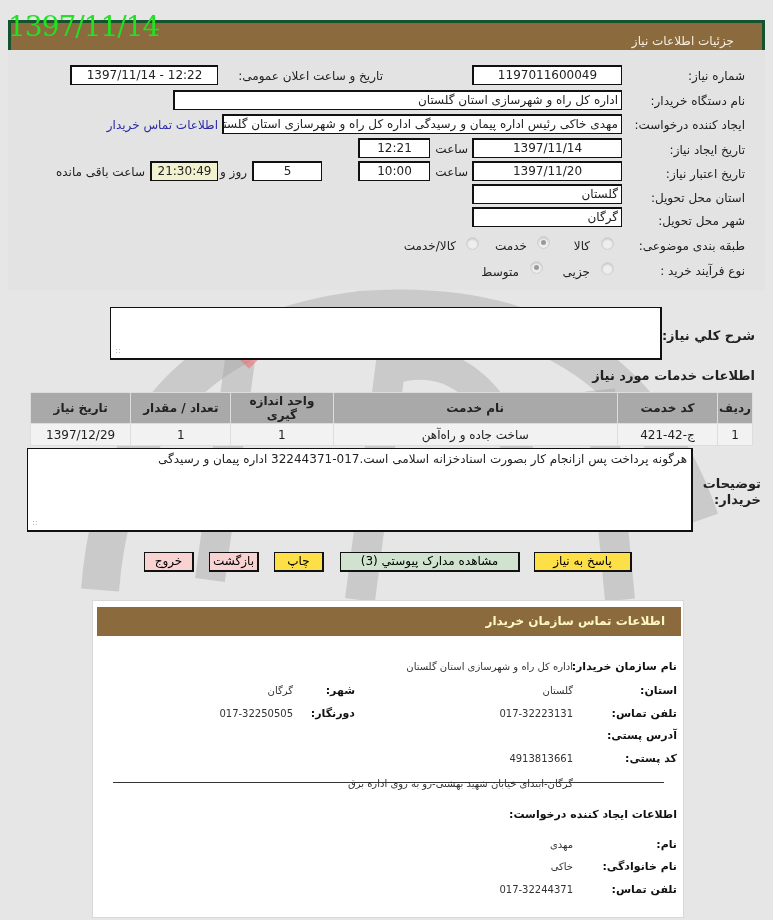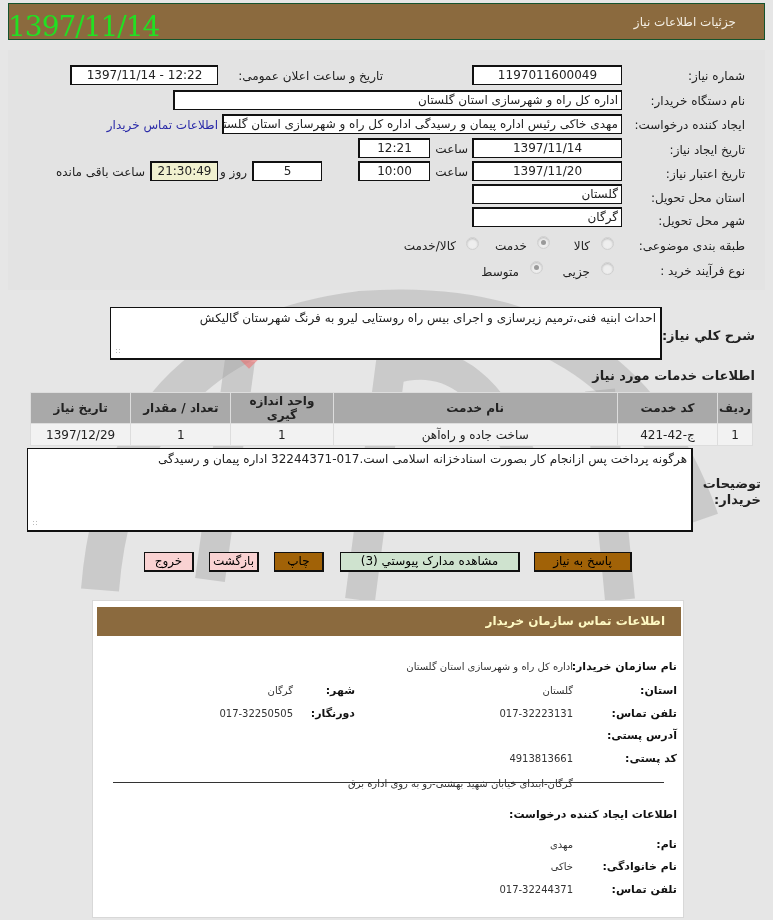--- a/index.html
+++ b/index.html
@@ -6,22 +6,22 @@
   html, body { margin: 0; padding: 0; }
   body {
     width: 773px; height: 920px; overflow: hidden;
     background: #e6e6e6;
     font-family: "DejaVu Sans", sans-serif;
     font-size: 12px; color: #222;
     position: relative;
   }
   .abs { position: absolute; }
   .title-bar {
-    left: 8px; top: 3px; width: 757px; height: 37px;
-    background: #8b6a3e; border: 1px solid #14532d;
+    left: 8px; top: 20px; width: 757px; height: 37px;
+    background: #8b6a3e; border: 3px solid #14532d;
   }
   .title-text { right: 28px; top: 11px; color: #f4efe4; font-size: 12px; direction: rtl; }
   .stamp { left: 8px; top: 10px; color: #22e022; font-family: "DejaVu Serif", serif; font-size: 28px; letter-spacing: -1px; }
 
   .panel { left: 8px; top: 50px; width: 757px; height: 240px; background: #e3e3e3; }
 
   .lbl { direction: rtl; text-align: right; font-size: 12px; color: #222; white-space: nowrap; }
   .box {
     background: #fff; border: 1px solid #111; border-top-width: 2px; border-left-width: 2px;
     height: 20px; font-size: 12px; line-height: 17px; text-align: center; white-space: nowrap; overflow: hidden;
@@ -36,21 +36,21 @@
   .tarea { background:#fff; border:1px solid #111; border-bottom-width:2px; border-right-width:2px; direction: rtl; text-align: right; padding: 3px 4px; font-size: 12px; }
   .grip { left: 4px; bottom: 3px; width: 7px; height: 7px; background-image: radial-gradient(#bbb 1px, transparent 1px); background-size: 3px 3px; }
 
   .bold-lbl { font-weight: bold; direction: rtl; text-align: right; white-space: nowrap; font-size: 13px; }
 
   table.svc { border-collapse: collapse; font-size: 12px; direction: rtl; }
   table.svc th { background: #a9a9a9; color: #222; font-weight: bold; height: 22px; border: 1px solid #ddd; }
   table.svc td { background: #f2f2f2; height: 22px; text-align: center; border: 1px solid #ddd; }
 
   .btn { height: 20px; border: 1px solid #111; border-bottom-width: 2px; border-right-width: 2px; font-size: 12px; text-align: center; line-height: 17px; direction: rtl; cursor: pointer; font-family: "DejaVu Sans", sans-serif; padding: 0; }
-  .btn.green { background: #a16207; }
+  .btn.green { background: #fde047; }
   .btn.green2 { background: #cfe3cf; }
   .btn.pink { background: #f9d2d2; }
 
   .contact { left: 92px; top: 600px; width: 592px; height: 318px; background: #fff; border: 1px solid #d8d8d8; }
   .contact-head { left: 4px; top: 6px; width: 584px; height: 29px; background: #8b6a3e; }
   .contact-head span { position:absolute; right: 16px; top: 7px; color: #fef9c3; font-weight: bold; font-size: 12px; direction: rtl; }
   .c-lbl { font-weight: bold; font-size: 11px; direction: rtl; text-align: right; white-space: nowrap; color: #111; }
   .c-val { font-size: 10px; direction: rtl; text-align: right; white-space: nowrap; color: #333; }
   .hr { height: 1px; background: #333; }
 
@@ -116,21 +116,20 @@
   <path d="M40 310 Q60 60 300 30 Q560 10 640 240" stroke="#a8a8a8" stroke-width="38" fill="none" opacity="0.45"></path>
   <path d="M150 300 L180 80" stroke="#a0a0a0" stroke-width="30" opacity="0.4"></path>
   <path d="M300 320 L330 90 Q420 60 470 200" stroke="#a0a0a0" stroke-width="30" fill="none" opacity="0.4"></path>
   <path d="M540 110 L560 320" stroke="#a0a0a0" stroke-width="30" opacity="0.4"></path>
   <rect x="175" y="55" width="28" height="28" fill="#f06a6a" opacity="0.55" transform="rotate(45 189 69)"></rect>
   <text x="120" y="240" font-size="46" fill="#9a9a9a" opacity="0.45" font-family="DejaVu Sans, sans-serif">گستران</text>
 </svg>
 
 <div class="abs bold-lbl" style="right:18px; top:328px;">شرح کلي نیاز:</div>
 <div class="abs tarea" style="left:110px; top:307px; width:552px; height:53px;">
-  <span>احداث ابنیه فنی،ترمیم زیرسازی و اجرای بیس راه روستایی لیرو به فرنگ شهرستان گالیکش</span>
   <span class="abs grip"></span>
 </div>
 
 <div class="abs bold-lbl" style="right:18px; top:368px;">اطلاعات خدمات مورد نیاز</div>
 <table class="abs svc" style="left:30px; top:392px; width:723px;">
   <thead>
     <tr>
       <th style="width:26px;">ردیف</th>
       <th style="width:100px;">کد خدمت</th>
       <th style="width:284px;">نام خدمت</th>

